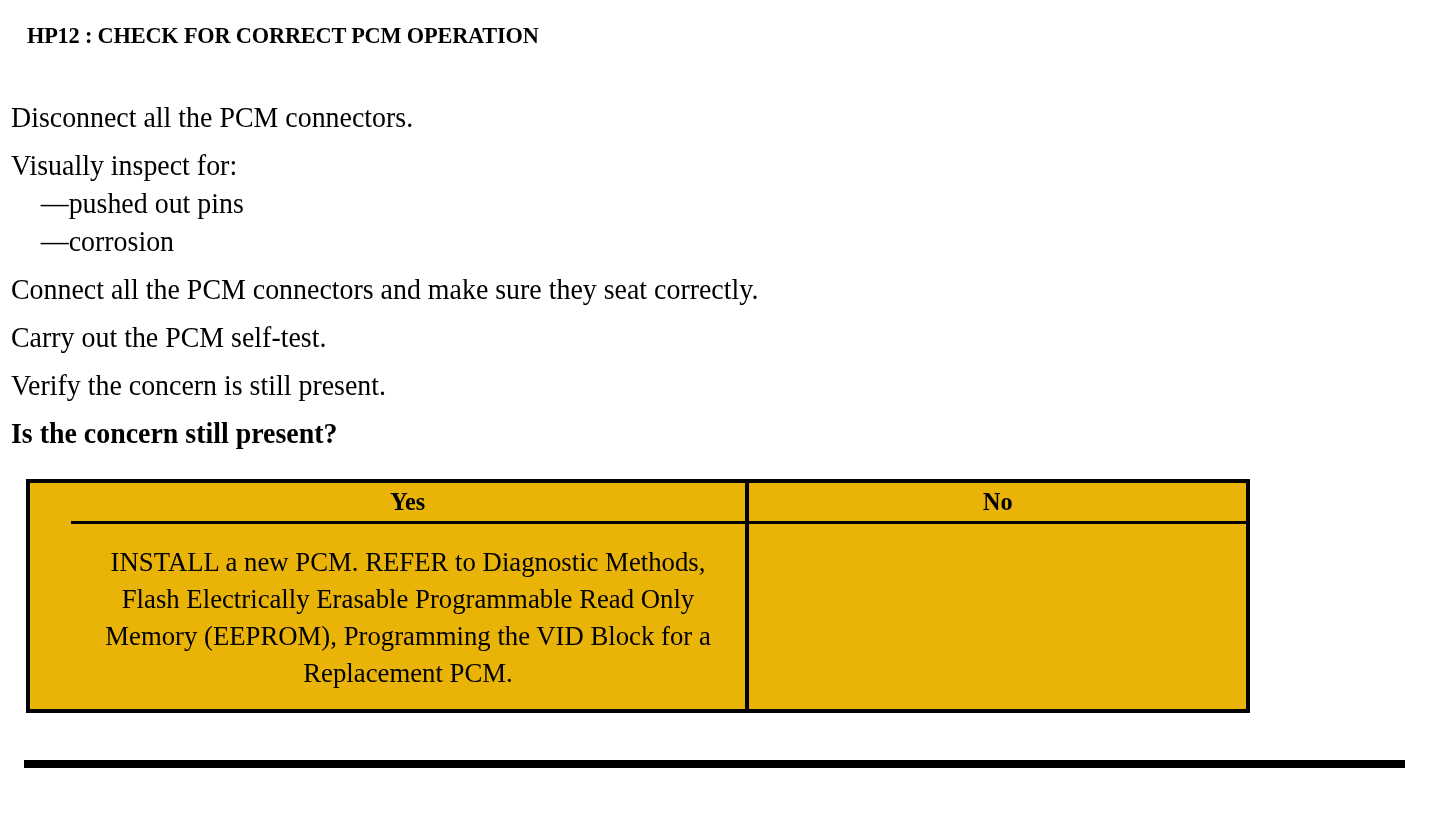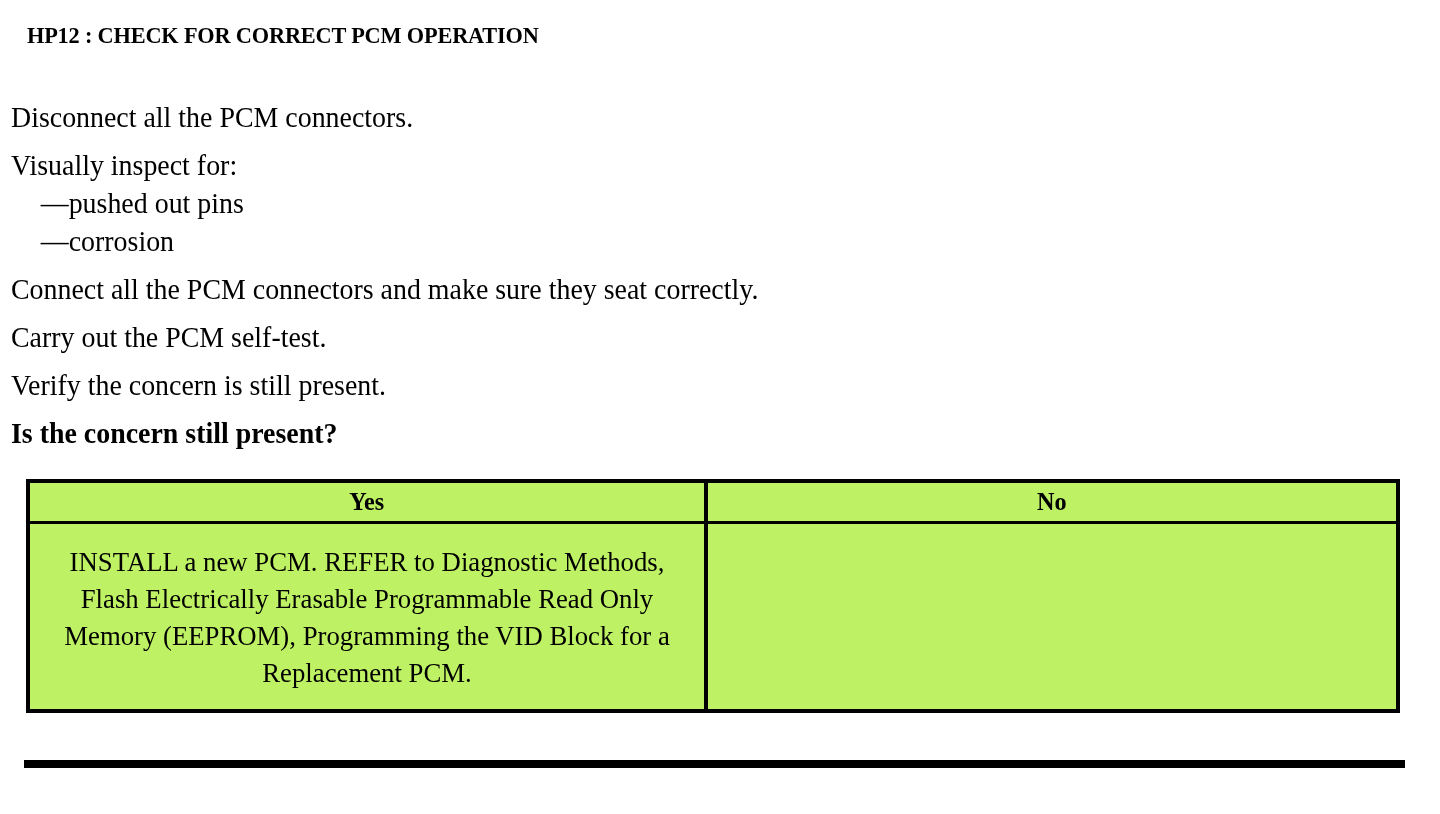--- a/index.html
+++ b/index.html
@@ -62,24 +62,25 @@
   }
   .body-line.bold {
     font-weight: bold;
   }
 
   
   .decision-table {
     position: absolute;
     left: 26px;
     top: 479px;
-    width: 1374px;
+    width: 1224px;
     border: 4px solid #000;
     box-sizing: border-box;
-    background: #bef264;
+    background: #eab308;
+    padding-left: 41px;
   }
   .dt-head {
     display: flex;
     height: 38px;
     border-bottom: 3px solid #000;
   }
   .dt-body {
     display: flex;
     height: 185px;
     gap: 16px;

